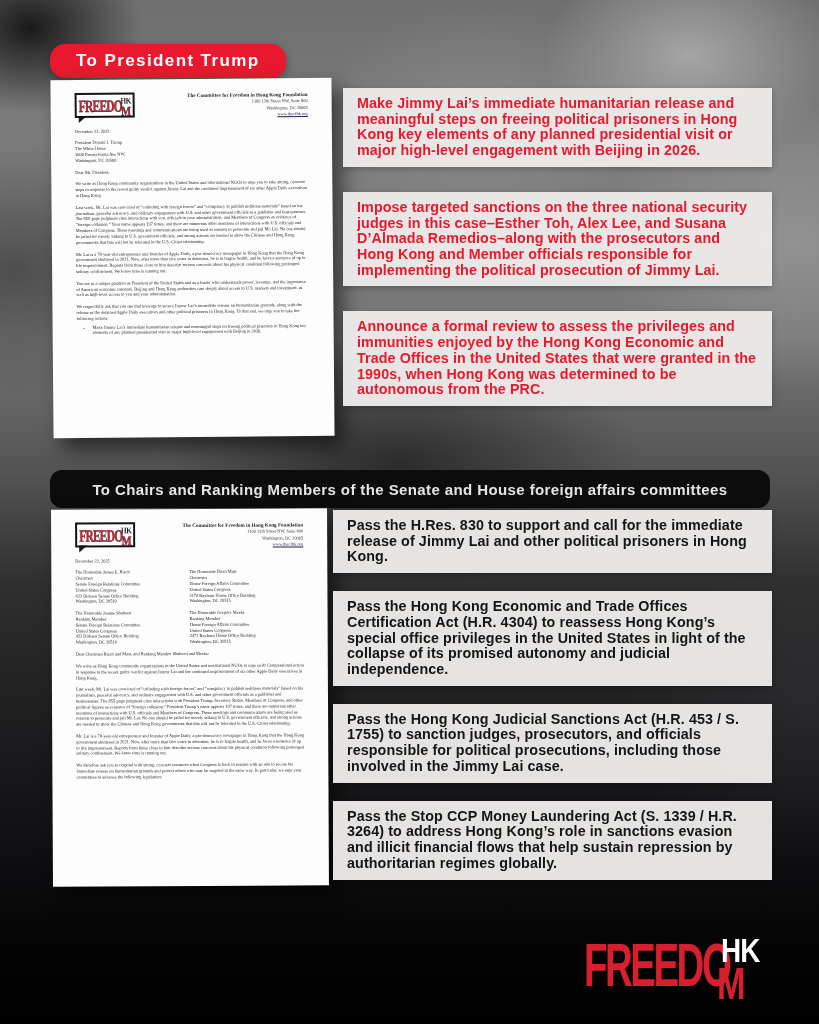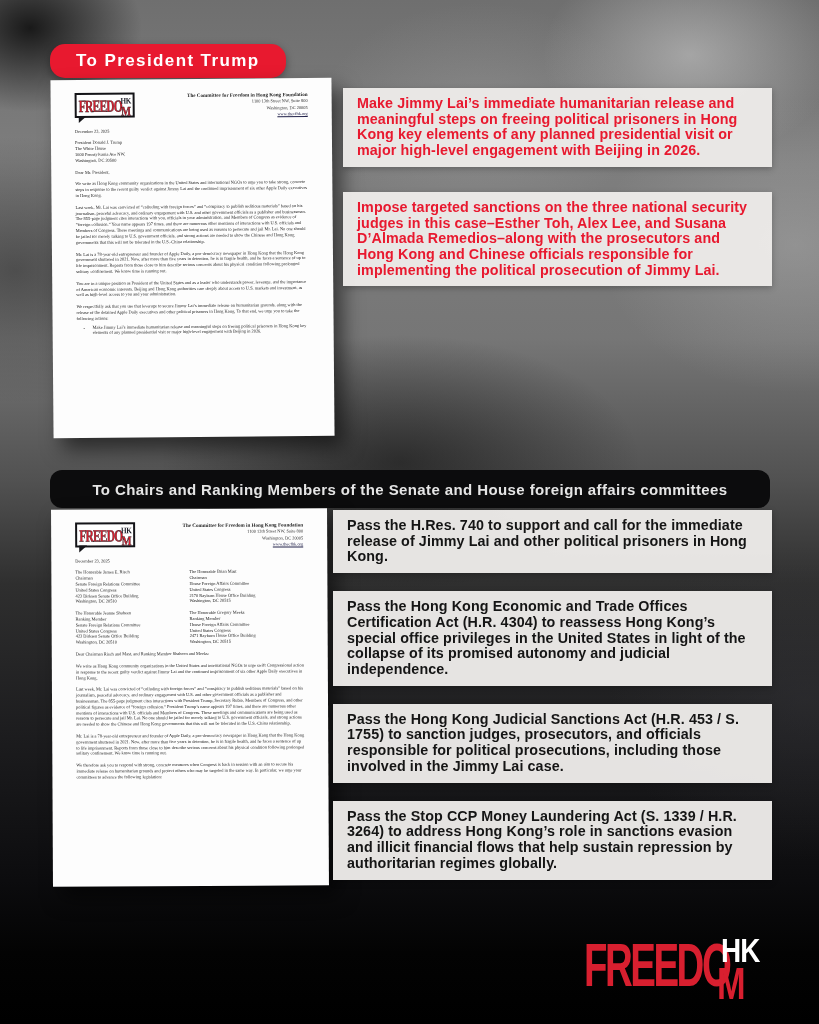--- a/index.html
+++ b/index.html
@@ -143,21 +143,22 @@
     <p>Mr. Lai is a 78-year-old entrepreneur and founder of Apple Daily, a pro-democracy newspaper in Hong Kong that the Hong Kong government shuttered in 2021. Now, after more than five years in detention, he is in fragile health, and he faces a sentence of up to life imprisonment. Reports from those close to him describe serious concerns about his physical condition following prolonged solitary confinement. We know time is running out.</p>
     <p>You are in a unique position as President of the United States and as a leader who understands power, leverage, and the importance of American economic interests. Beijing and Hong Kong authorities care deeply about access to U.S. markets and investment, as well as high-level access to you and your administration.</p>
     <p>We respectfully ask that you use that leverage to secure Jimmy Lai’s immediate release on humanitarian grounds, along with the release of the detained Apple Daily executives and other political prisoners in Hong Kong. To that end, we urge you to take the following actions:</p>
     <ul class="bullets">
       <li>Make Jimmy Lai’s immediate humanitarian release and meaningful steps on freeing political prisoners in Hong Kong key elements of any planned presidential visit or major high-level engagement with Beijing in 2026.</li>
     </ul>
   </div>
 
   <div class="callouts trump">
     <div class="callout red">Make Jimmy Lai’s immediate humanitarian release and meaningful steps on freeing political prisoners in Hong Kong key elements of any planned presidential visit or major high-level engagement with Beijing in 2026.</div>
-    <div class="callout red">Impose targeted sanctions on the three national security judges in this case–Esther Toh, Alex Lee, and Susana D’Almada Remedios–along with the prosecutors and Hong Kong and Chinese officials responsible for implementing the political prosecution of Jimmy Lai.</div>
+    <div class="callout red">Impose targeted sanctions on the three national security judges in this case–Esther Toh, Alex Lee, and Susana D’Almada Remedios–along with the prosecutors and Hong Kong and Member officials responsible for implementing the political prosecution of Jimmy Lai.</div>
+    <div class="callout red">Announce a formal review to assess the privileges and immunities enjoyed by the Hong Kong Economic and Trade Offices in the United States that were granted in the 1990s, when Hong Kong was determined to be autonomous from the PRC.</div>
   </div>
 
   <div class="banner-black">
     <span>To Chairs and Ranking Members of the Senate and House foreign affairs committees</span>
   </div>
 
   <div class="letter letter2">
     <div class="lh-head">
       <span class="mini-logo">
         <span class="mini-freedo">FREEDO</span>
@@ -201,21 +202,21 @@
 Washington, DC 20515</div>
     </div>
     <div class="block">Dear Chairman Risch and Mast, and Ranking Member Shaheen and Meeks:</div>
     <p>We write as Hong Kong community organizations in the United States and international NGOs to urge swift Congressional action in response to the recent guilty verdict against Jimmy Lai and the continued imprisonment of six other Apple Daily executives in Hong Kong.</p>
     <p>Last week, Mr. Lai was convicted of “colluding with foreign forces” and “conspiracy to publish seditious materials” based on his journalism, peaceful advocacy, and ordinary engagement with U.S. and other government officials as a publisher and businessman. The 855-page judgment cites interactions with President Trump, Secretary Rubio, Members of Congress, and other political figures as evidence of “foreign collusion.” President Trump’s name appears 197 times, and there are numerous other mentions of interactions with U.S. officials and Members of Congress. These meetings and communications are being used as reasons to persecute and jail Mr. Lai. No one should be jailed for merely talking to U.S. government officials, and strong actions are needed to show the Chinese and Hong Kong governments that this will not be tolerated in the U.S.-China relationship.</p>
     <p>Mr. Lai is a 78-year-old entrepreneur and founder of Apple Daily, a pro-democracy newspaper in Hong Kong that the Hong Kong government shuttered in 2021. Now, after more than five years in detention, he is in fragile health, and he faces a sentence of up to life imprisonment. Reports from those close to him describe serious concerns about his physical condition following prolonged solitary confinement. We know time is running out.</p>
     <p>We therefore ask you to respond with strong, concrete measures when Congress is back in session with an aim to secure his immediate release on humanitarian grounds and protect others who may be targeted in the same way. In particular, we urge your committees to advance the following legislation:</p>
   </div>
 
   <div class="callouts congress">
-    <div class="callout black">Pass the H.Res. 740 to support and call for the immediate release of Jimmy Lai and other political prisoners in Hong Kong.</div>
+    <div class="callout black">Pass the H.Res. 830 to support and call for the immediate release of Jimmy Lai and other political prisoners in Hong Kong.</div>
     <div class="callout black">Pass the Hong Kong Economic and Trade Offices Certification Act (H.R. 4304) to reassess Hong Kong’s special office privileges in the United States in light of the collapse of its promised autonomy and judicial independence.</div>
     <div class="callout black">Pass the Hong Kong Judicial Sanctions Act (H.R. 453 / S. 1755) to sanction judges, prosecutors, and officials responsible for political prosecutions, including those involved in the Jimmy Lai case.</div>
     <div class="callout black">Pass the Stop CCP Money Laundering Act (S. 1339 / H.R. 3264) to address Hong Kong’s role in sanctions evasion and illicit financial flows that help sustain repression by authoritarian regimes globally.</div>
   </div>
 
   <div class="big-logo">
     <span class="big-freedo">FREEDO</span>
     <span class="big-hk">HK</span>
     <span class="big-m">M</span>
   </div>

